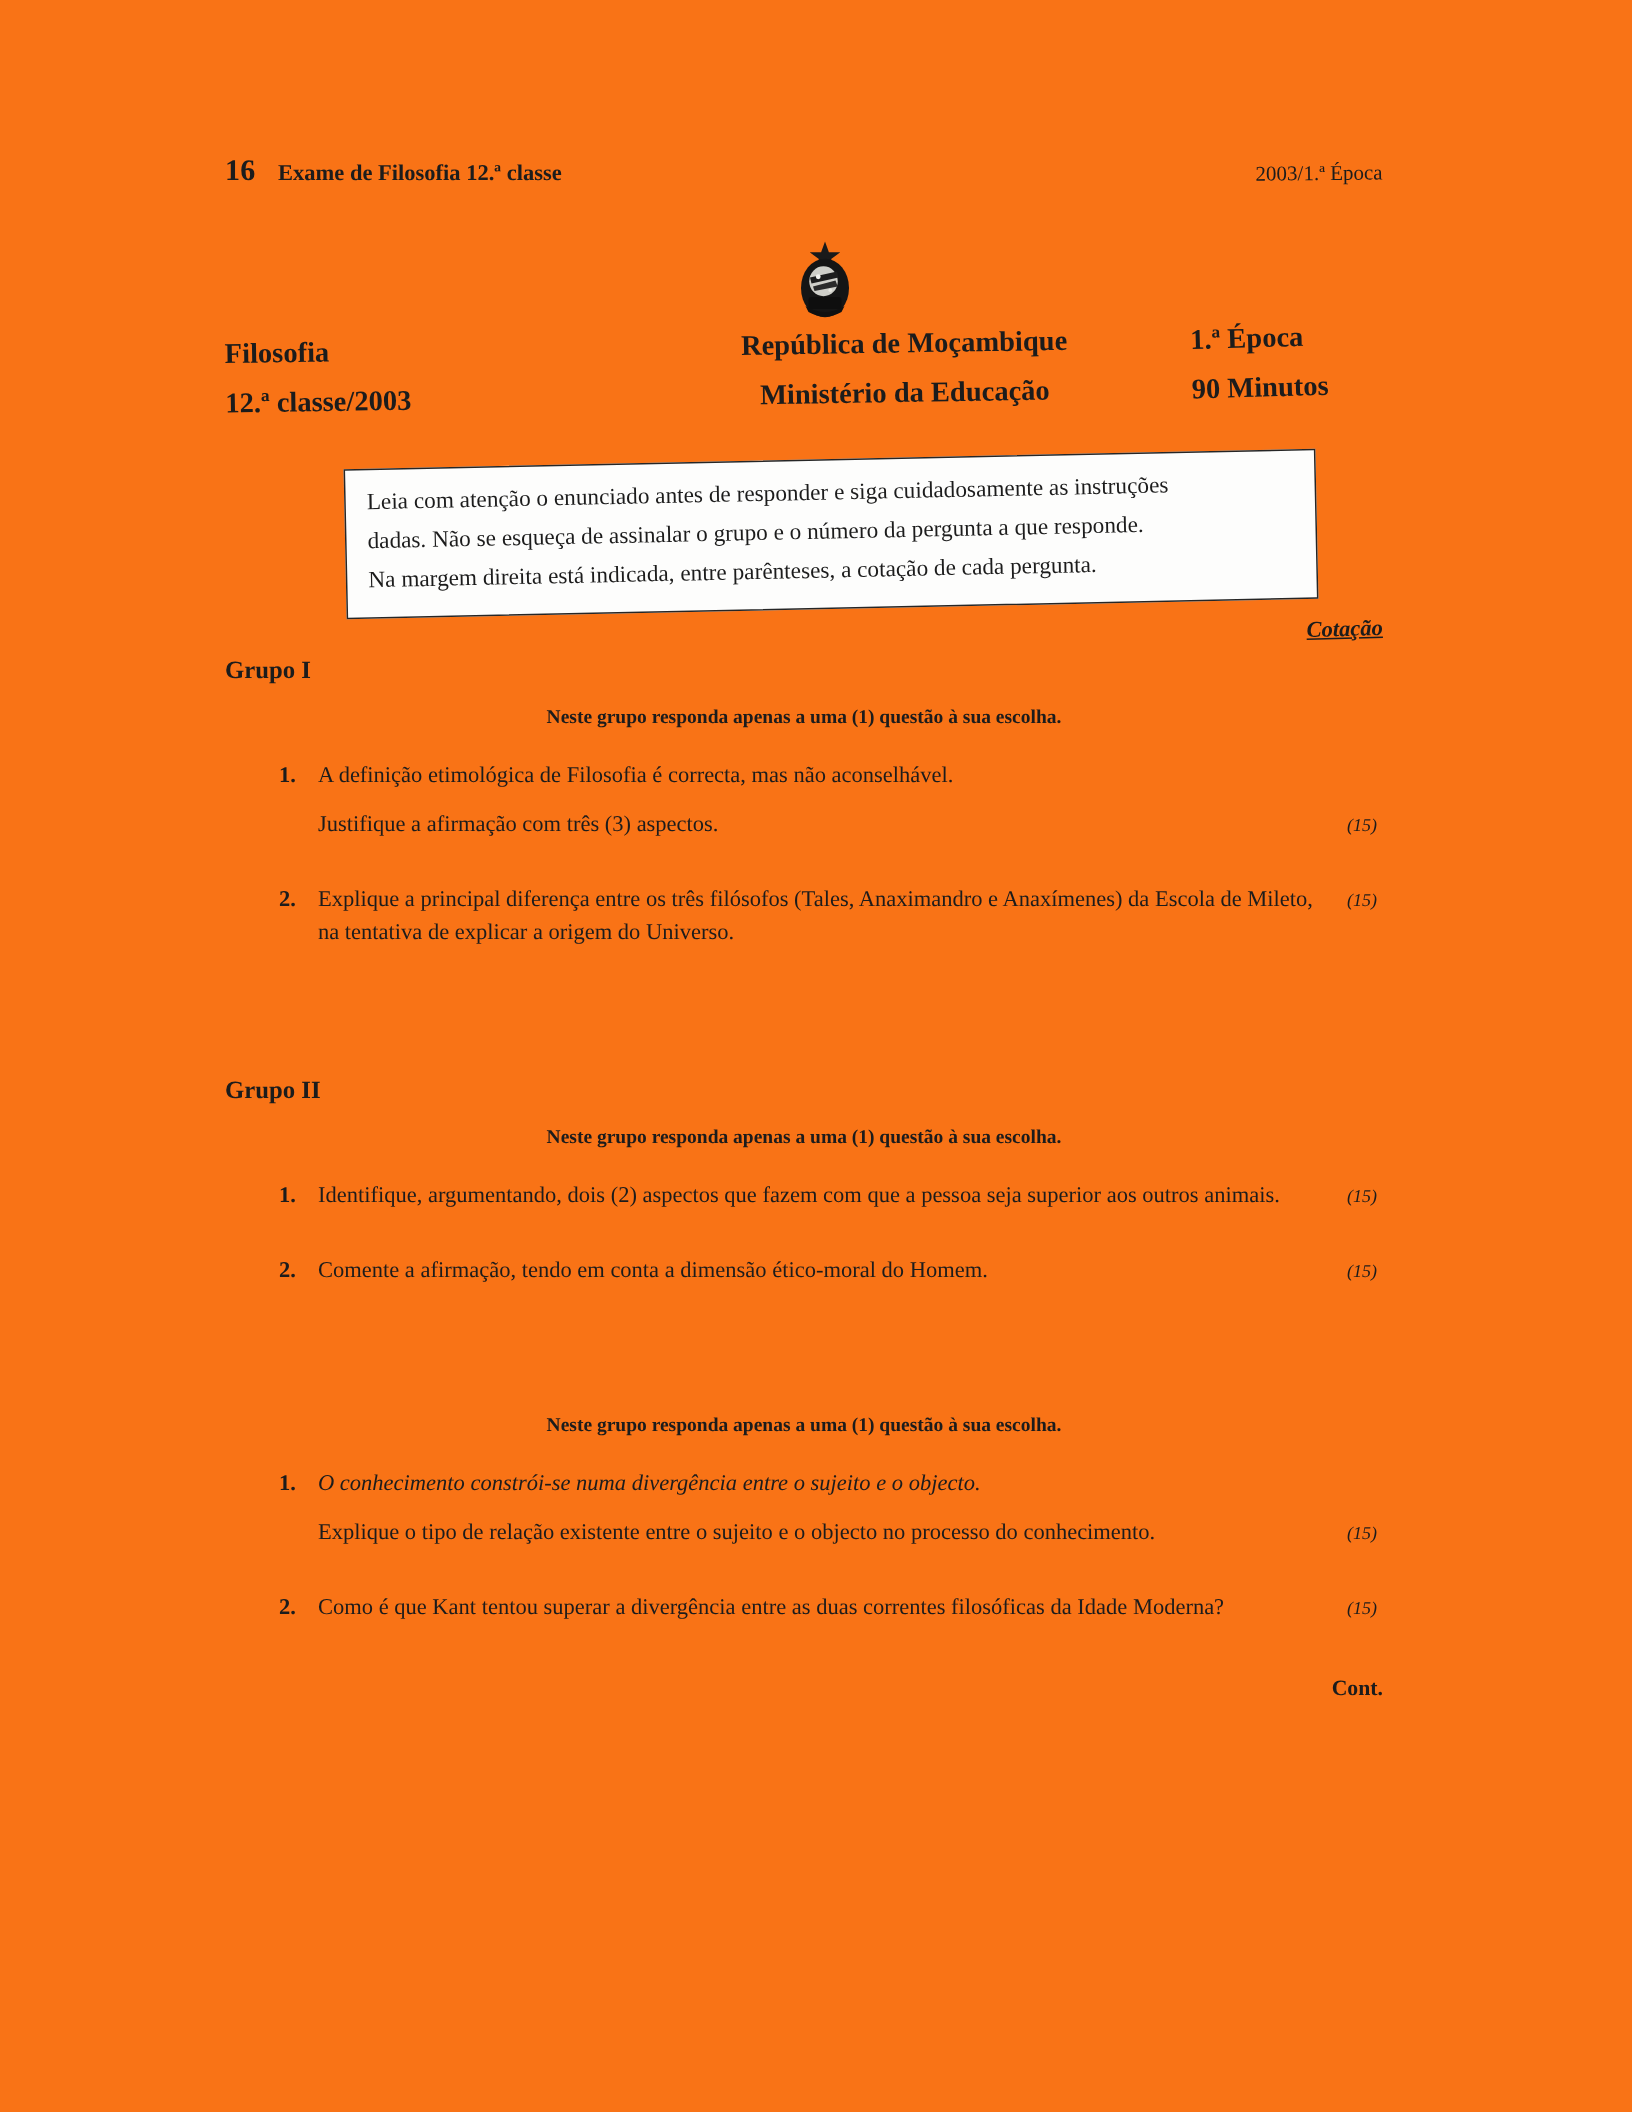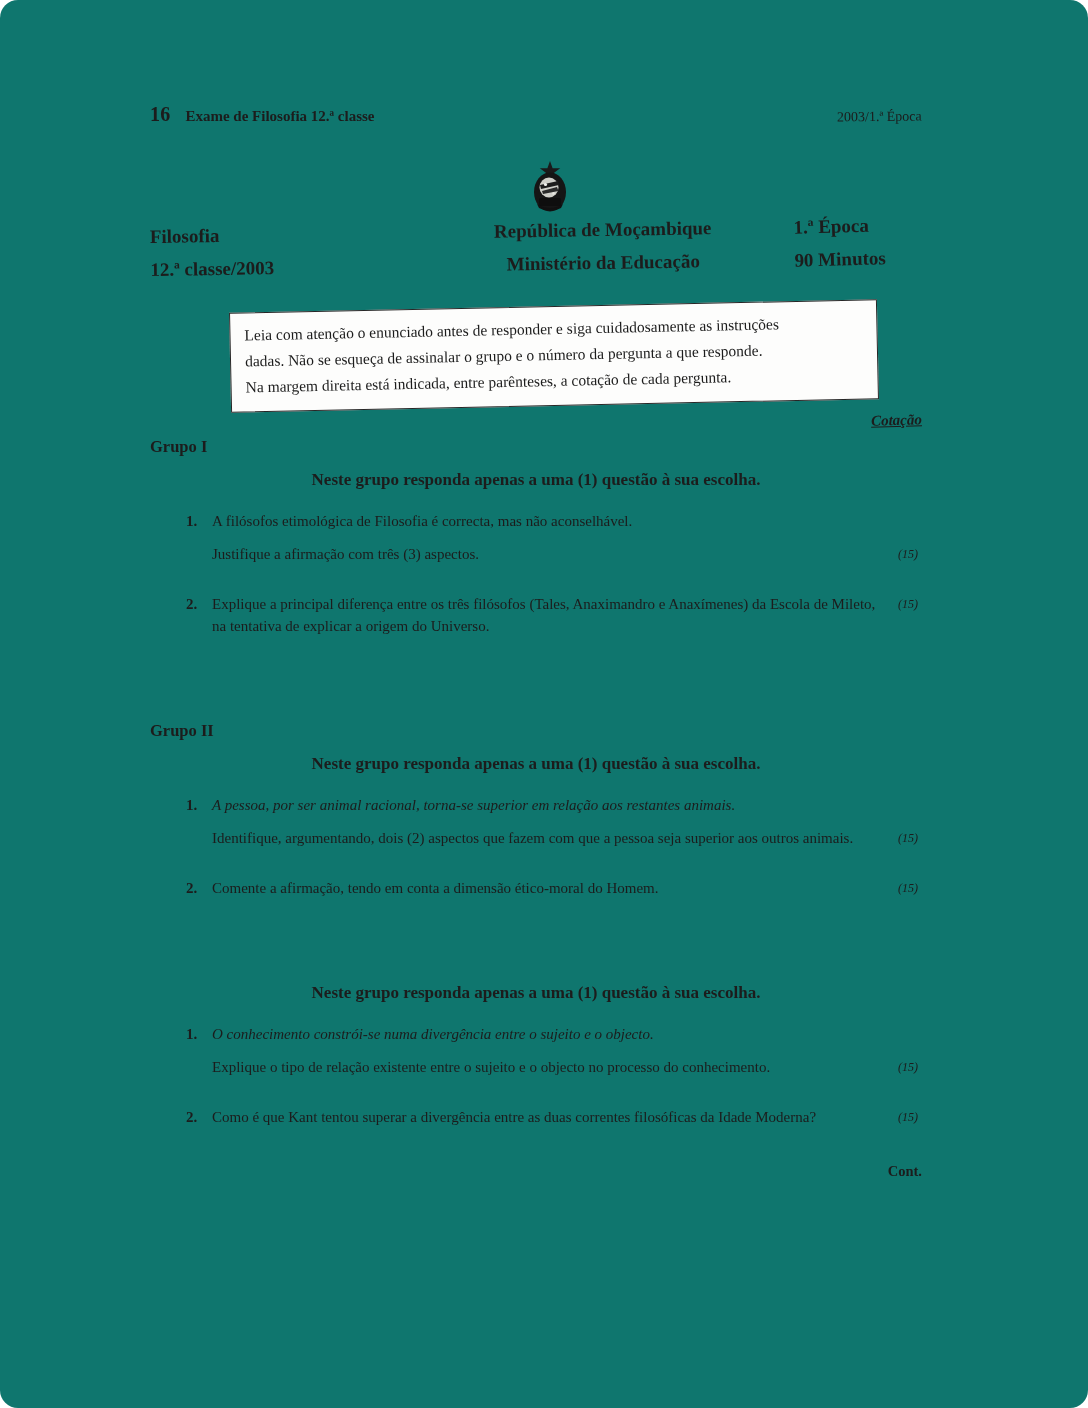--- a/index.html
+++ b/index.html
@@ -1,24 +1,23 @@
 <!DOCTYPE html>
 <html><head>
 <meta charset="utf-8">
 <style>
   html,body{margin:0;padding:0;background:#ffffff;}
   .page{
     position:relative;
     width:1088px;height:1408px;
     margin:0 auto;
-    background:#0f766e;
+    background:#f97316;
     color:#1c1c1c;
     font-family:"Liberation Serif", serif;
     overflow:hidden;
-    border-radius:18px;
   }
   .content{position:absolute;left:150px;top:0;width:772px;}
 
   
   .run-head{display:flex;justify-content:space-between;align-items:baseline;margin-top:103px;}
   .run-head-left{display:flex;align-items:baseline;gap:15px;}
   .page-num{font-size:20px;font-weight:bold;letter-spacing:.2px;}
   .run-title{font-size:15px;font-weight:bold;}
   .run-edition{font-size:14px;transform:rotate(-.6deg);}
 
@@ -45,21 +44,21 @@
 
   
   .score-head-row{text-align:right;margin-top:5px;}
   .score-head{display:inline-block;font-size:15px;font-weight:bold;font-style:italic;
     text-decoration:underline;transform:rotate(-1.6deg);}
 
   
   .group{margin-top:8px;}
   .group + .group{margin-top:84px;}
   .group-title{text-align:left;font-weight:bold;font-size:16.5px;}
-  .group-sub{text-align:center;font-weight:bold;font-size:17px;margin-top:13px;}
+  .group-sub{text-align:center;font-weight:bold;font-size:13px;margin-top:13px;}
   .questions{margin-top:20px;}
   .question{display:flex;}
   .question + .question{margin-top:28px;}
   .q-num{width:26px;margin-left:36px;flex-shrink:0;font-weight:bold;font-size:15px;line-height:22px;}
   .q-body{width:672px;font-size:15px;line-height:22px;}
   .statement{margin:0 0 11px 0;}
   .statement.italic{font-style:italic;}
   .statement .plain{font-style:normal;}
   .task{margin:0;position:relative;}
   .score{position:absolute;left:686px;top:0;font-style:italic;font-size:12px;white-space:nowrap;}
@@ -122,21 +121,21 @@
     </div>
 
     <div class="group">
       <div class="group-title">Grupo I</div>
       <div class="group-sub">Neste grupo responda apenas a uma (1) questão à sua escolha.</div>
       <div class="questions">
 
         <div class="question">
           <div class="q-num">1.</div>
           <div class="q-body">
-            <p class="statement">A filósofos etimológica de Filosofia é correcta, mas não aconselhável.</p>
+            <p class="statement">A definição etimológica de Filosofia é correcta, mas não aconselhável.</p>
             <p class="task">
               <span>Justifique a afirmação com três (3) aspectos.</span>
               <span class="score">(15)</span>
             </p>
           </div>
         </div>
 
         <div class="question">
           <div class="q-num">2.</div>
           <div class="q-body">
@@ -151,21 +150,20 @@
     </div>
 
     <div class="group">
       <div class="group-title">Grupo II</div>
       <div class="group-sub">Neste grupo responda apenas a uma (1) questão à sua escolha.</div>
       <div class="questions">
 
         <div class="question">
           <div class="q-num">1.</div>
           <div class="q-body">
-            <p class="statement italic">A pessoa, por ser animal racional, torna-se superior em relação aos restantes animais.</p>
             <p class="task">
               <span>Identifique, argumentando, dois (2) aspectos que fazem com que a pessoa seja superior aos outros animais.</span>
               <span class="score">(15)</span>
             </p>
           </div>
         </div>
 
         <div class="question">
           <div class="q-num">2.</div>
           <div class="q-body">

